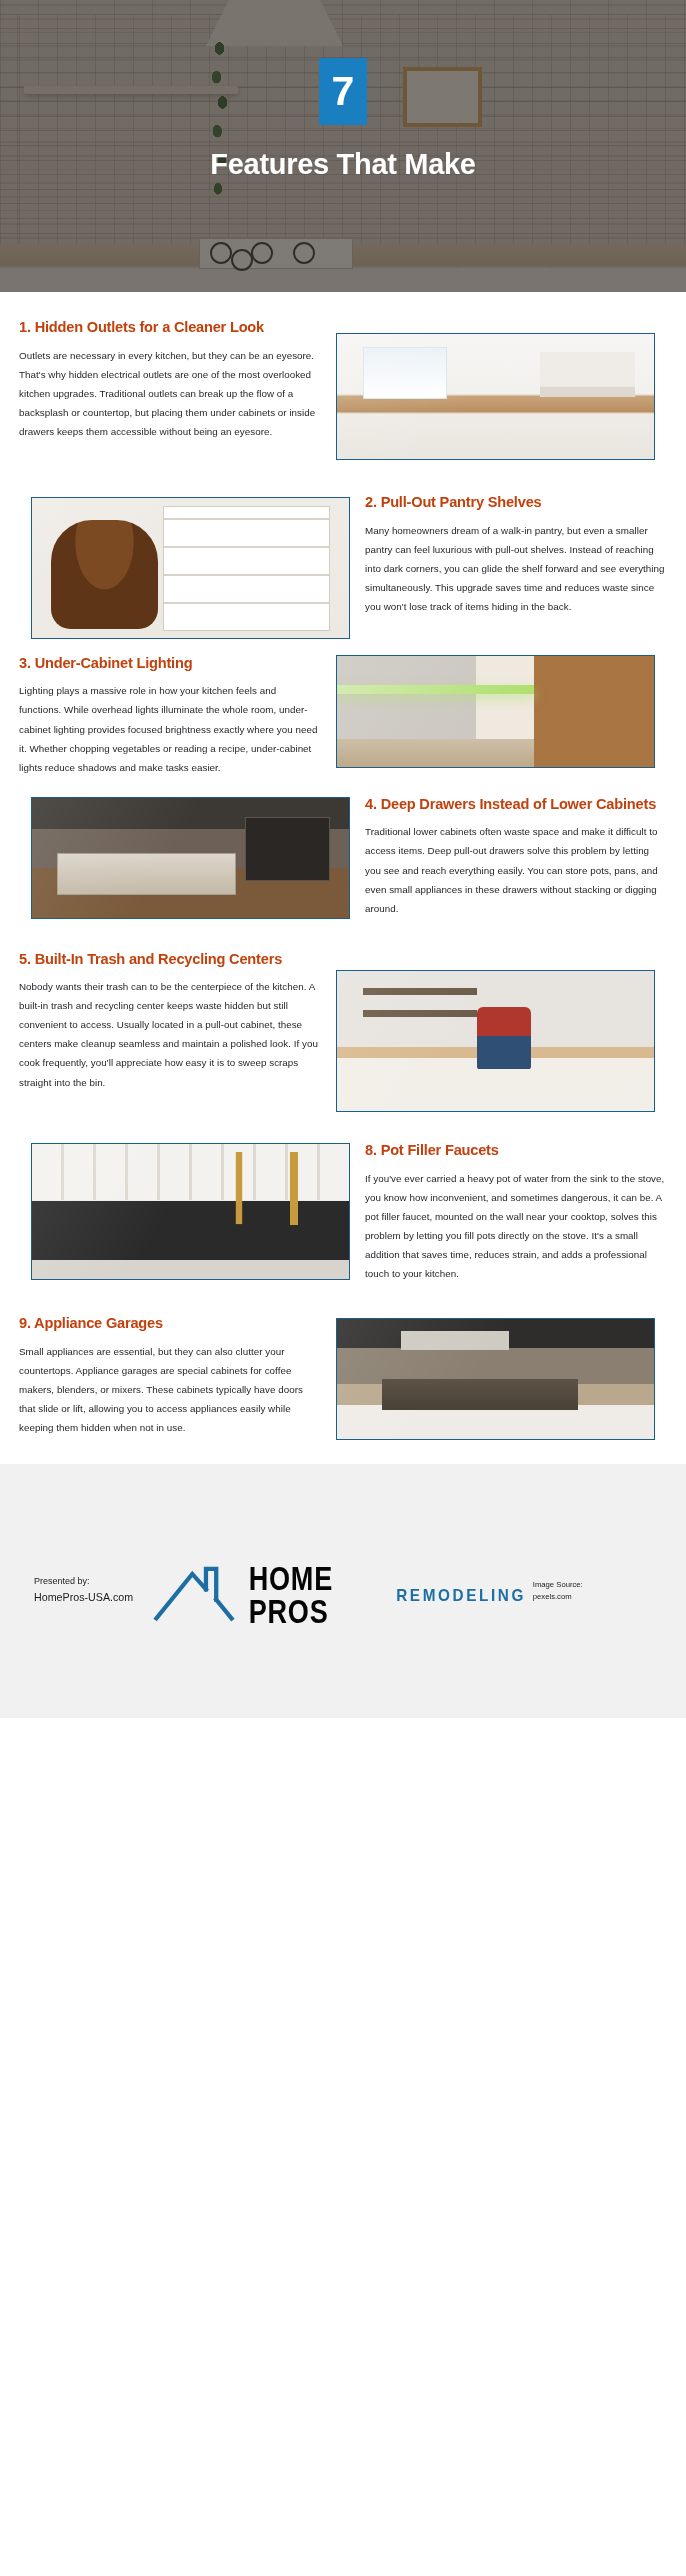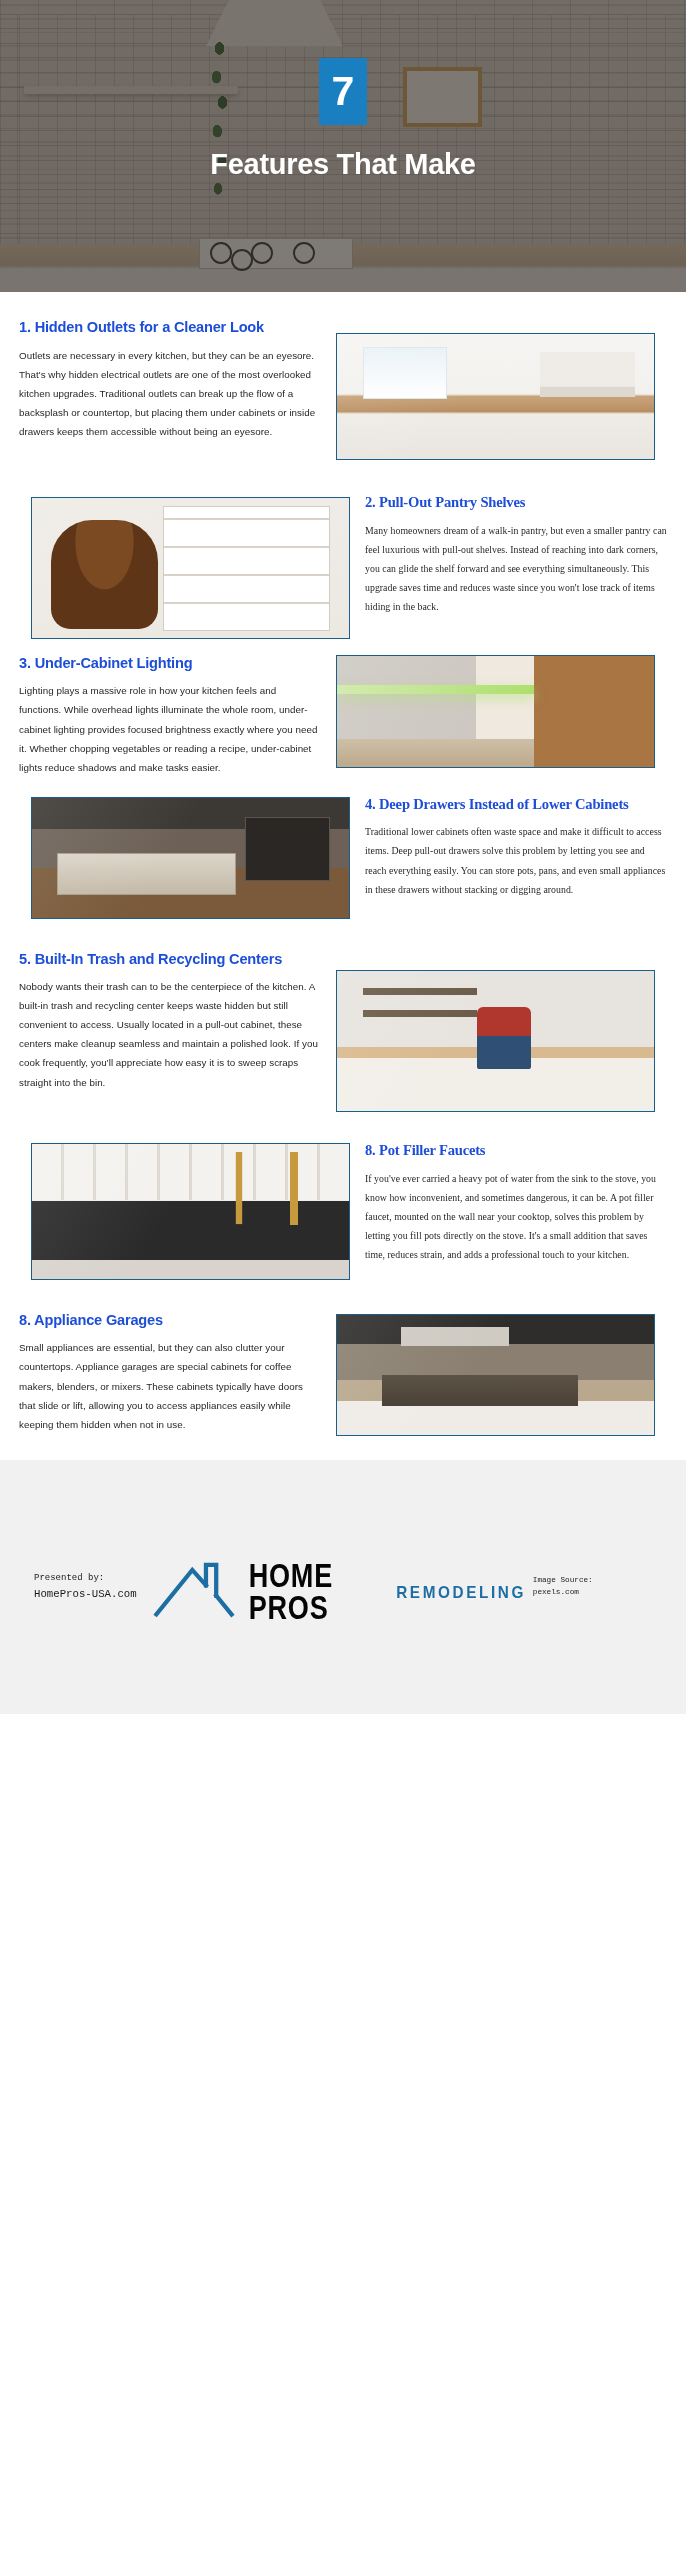--- a/index.html
+++ b/index.html
@@ -122,28 +122,28 @@
   .hero-title .l2 { display: block; }
 
   
   .sections { padding: 0 0 0 0; }
   .section {
     display: flex;
     align-items: flex-start;
     padding: 0 19px;
     gap: 15.4px;
   }
-  .section.reverse { flex-direction: row-reverse; font-family: Liberation Serif, serif; }
+  .section.reverse { flex-direction: row-reverse; }
   .col-text { width: 302px; flex: 0 0 302px; }
   .col-img  { width: 319px; flex: 0 0 319px; }
 
   .sec-title {
     font-size: 14.6px;
     font-weight: 700;
-    color: #1d4ed8;
+    color: #c2410c;
     line-height: 1.30;
     letter-spacing: -0.2px;
     margin-bottom: 8.6px;
   }
   .sec-body {
     font-size: 9.8px;
     color: #24272b;
     line-height: 1.95;
     letter-spacing: 0.04px;
   }
@@ -226,21 +226,20 @@
     display: flex;
     align-items: center;
     justify-content: space-between;
     padding: 0 34px;
   }
   .foot-left, .foot-right {
     font-size: 9px;
     color: #1c1c1c;
     line-height: 1.55;
     width: 137px;
-    font-family: Liberation Mono, monospace;
   }
   .foot-right { text-align: left; font-size: 7.7px; }
   .foot-left .big { font-size: 10.7px; }
 
   .logo {
     display: flex; align-items: center;
     transform: translateY(5.1px);
   }
   .logo-house { margin-bottom: 1.7px; }
   .logo-name {
@@ -363,21 +362,21 @@
     </div>
     <div class="col-img" style="padding-top:1.7px">
       <div class="photo ph6">
           <div class="glass"></div>
         </div>
     </div>
   </div>
 
   <div class="section" style="margin-top:31px">
     <div class="col-text">
-      <div class="sec-title">8. Appliance Garages</div>
+      <div class="sec-title">9. Appliance Garages</div>
       <div class="sec-body">Small appliances are essential, but they can also clutter your countertops. Appliance garages are special cabinets for coffee makers, blenders, or mixers. These cabinets typically have doors that slide or lift, allowing you to access appliances easily while keeping them hidden when not in use.</div>
     </div>
     <div class="col-img" style="padding-top:3.4px">
       <div class="photo ph7">
           <div class="glass"></div>
         </div>
     </div>
   </div>
 
 </div>

